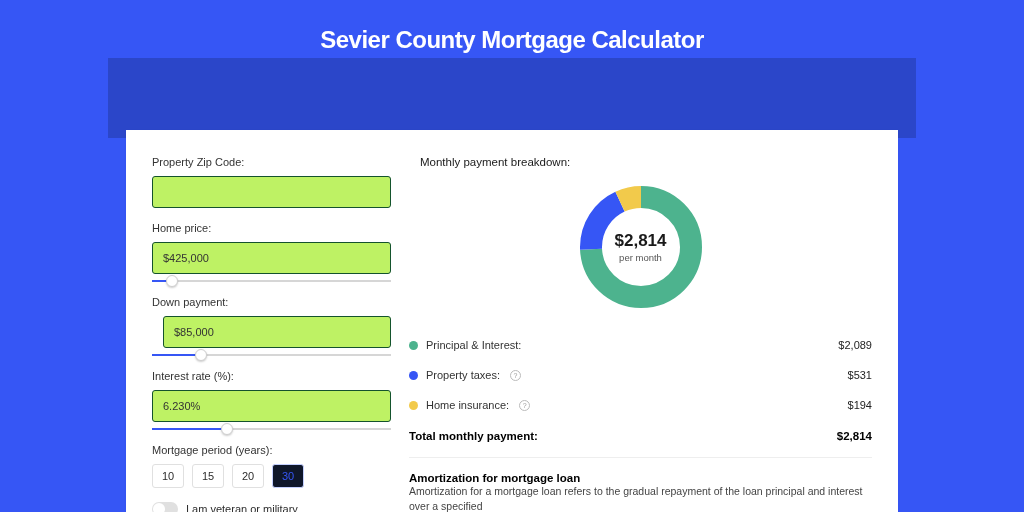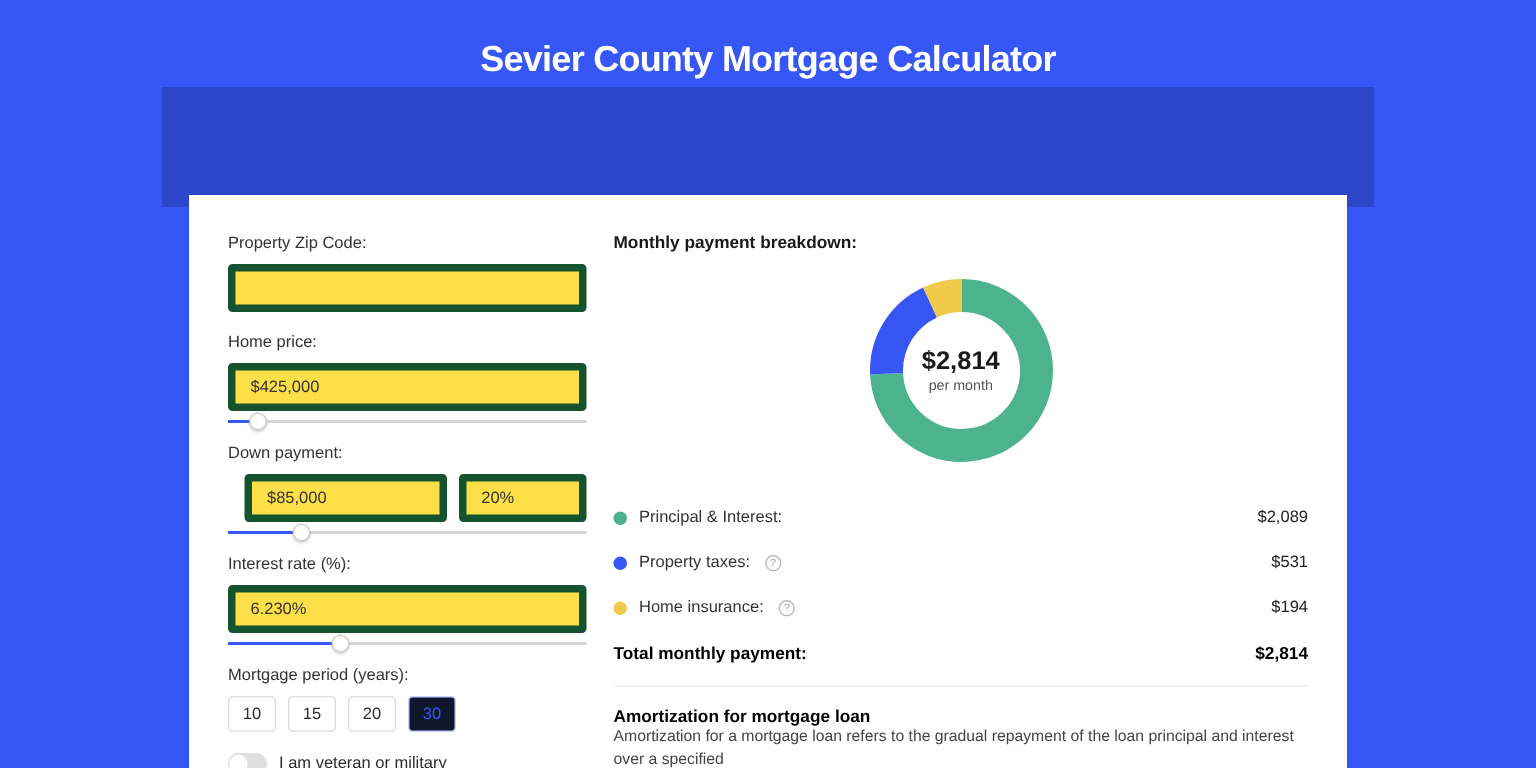--- a/index.html
+++ b/index.html
@@ -51,26 +51,26 @@
   }
   .field-label {
     font-size: 11px;
     color: #333;
     margin-bottom: 8px;
     display: block;
   }
   .text-input {
     width: 100%;
     height: 32px;
-    border: 5px solid #14532d;
+    border: 1px solid #14532d;
     border-radius: 3px;
     padding: 0 10px;
     font-size: 11px;
     color: #333;
-    background: #fde047;
+    background: #bef264;
   }
   .field-group { margin-bottom: 14px; }
   .slider-track {
     position: relative;
     height: 2px;
     background: #d6d6d6;
     margin-top: 6px;
   }
   .slider-fill {
     position: absolute;
@@ -135,23 +135,24 @@
     position: absolute;
     left: 1px;
     top: 1px;
     width: 12px;
     height: 12px;
     border-radius: 50%;
     background: #fff;
   }
   .section-title {
     font-size: 11.5px;
-    font-weight: 700;
+    font-weight: 400;
     color: #1a1a1a;
     margin-bottom: 14px;
+    margin-left: 11px;
   }
   .donut-wrap {
     display: flex;
     justify-content: center;
     margin-bottom: 18px;
   }
   .donut {
     position: relative;
     width: 130px;
     height: 130px;
@@ -233,21 +234,20 @@
       <div class="slider-track">
         <div class="slider-fill" style="width:8%"></div>
         <div class="slider-thumb" style="left:6%"></div>
       </div>
     </div>
 
     <div class="field-group">
       <label class="field-label">Down payment:</label>
       <div class="row-two">
         <input class="text-input" type="text" value="$85,000" style="">
-        <input class="text-input" type="text" value="20%" style="">
       </div>
       <div class="slider-track">
         <div class="slider-fill" style="width:20%"></div>
         <div class="slider-thumb" style="left:18%"></div>
       </div>
     </div>
 
     <div class="field-group">
       <label class="field-label">Interest rate (%):</label>
       <input class="text-input" type="text" value="6.230%" style="">

